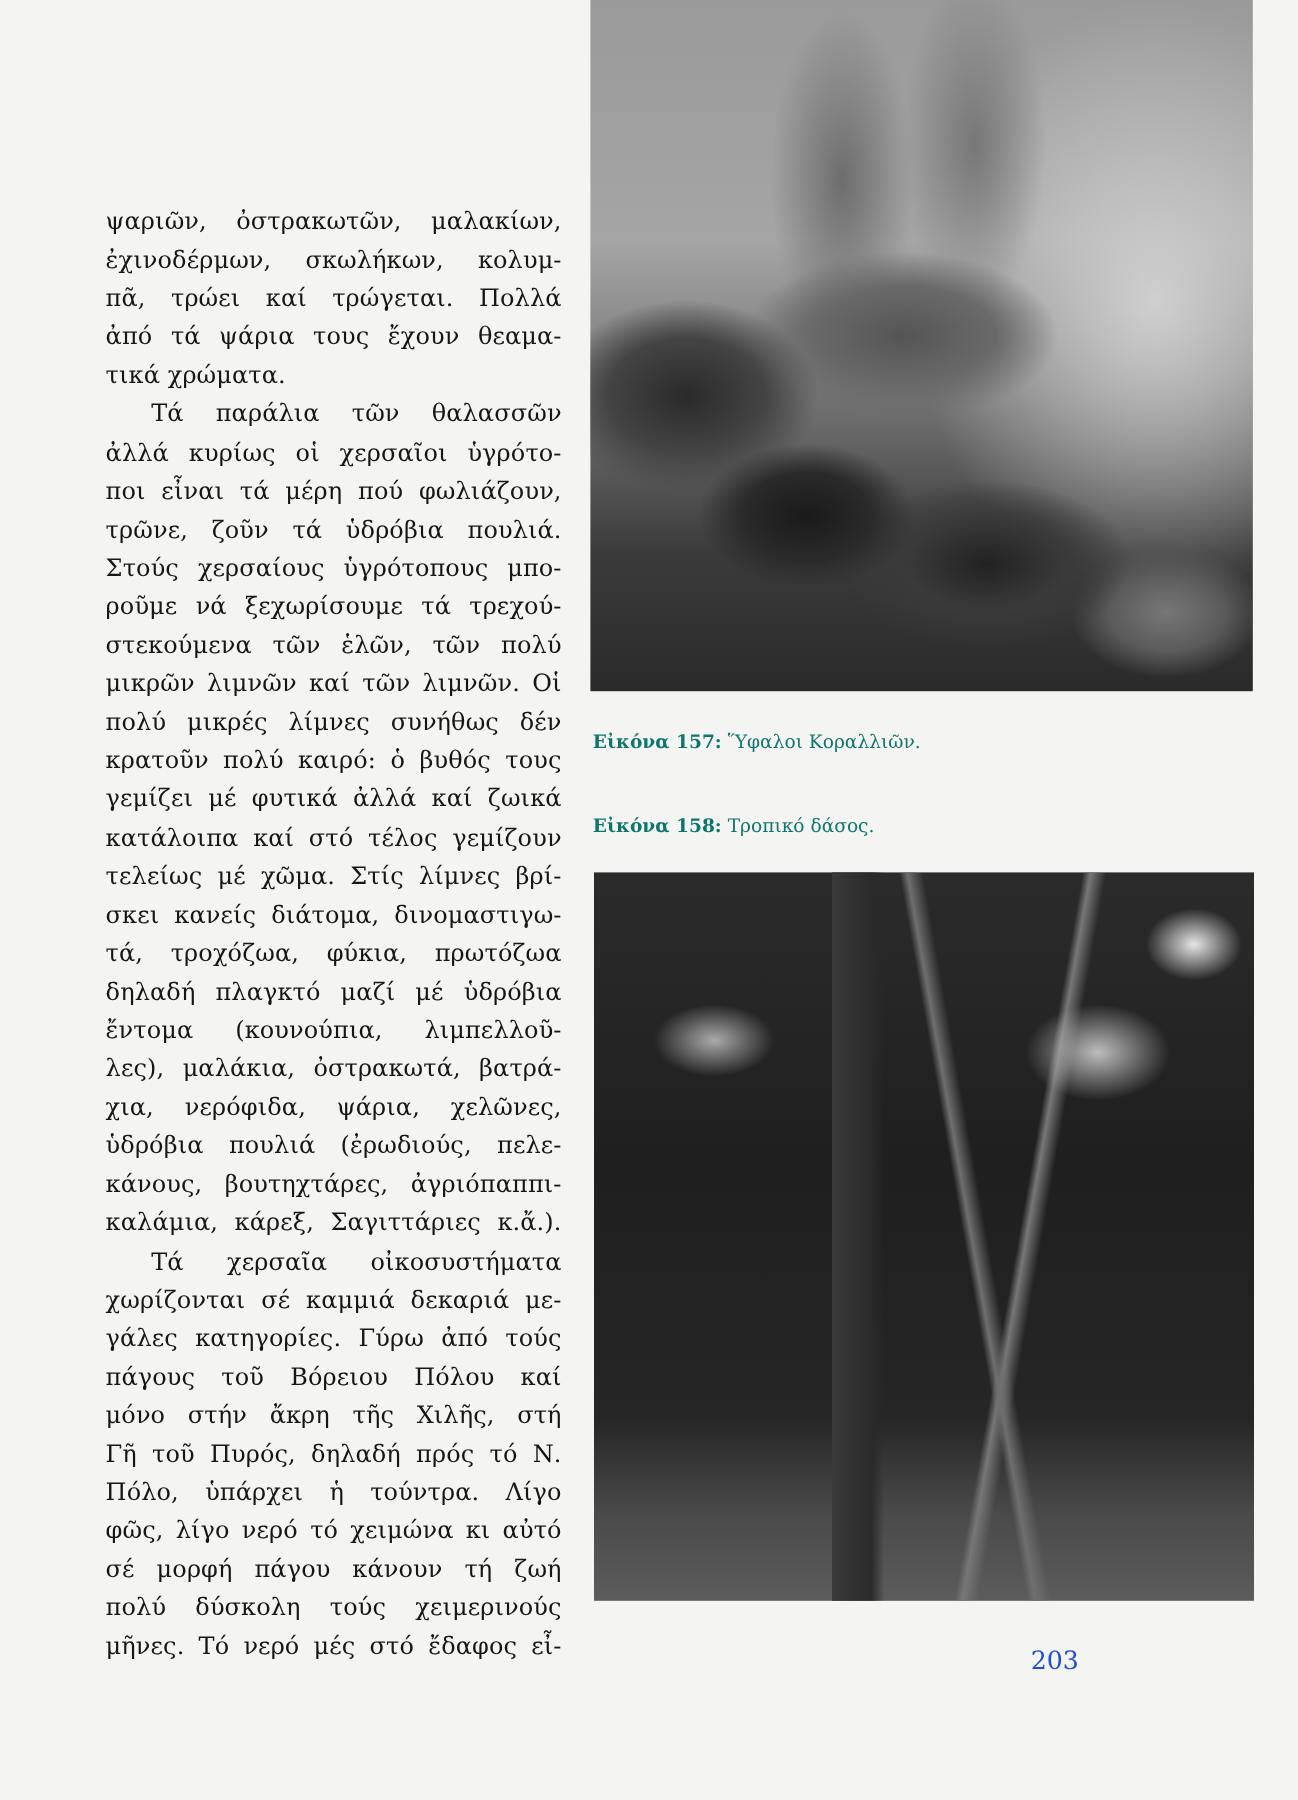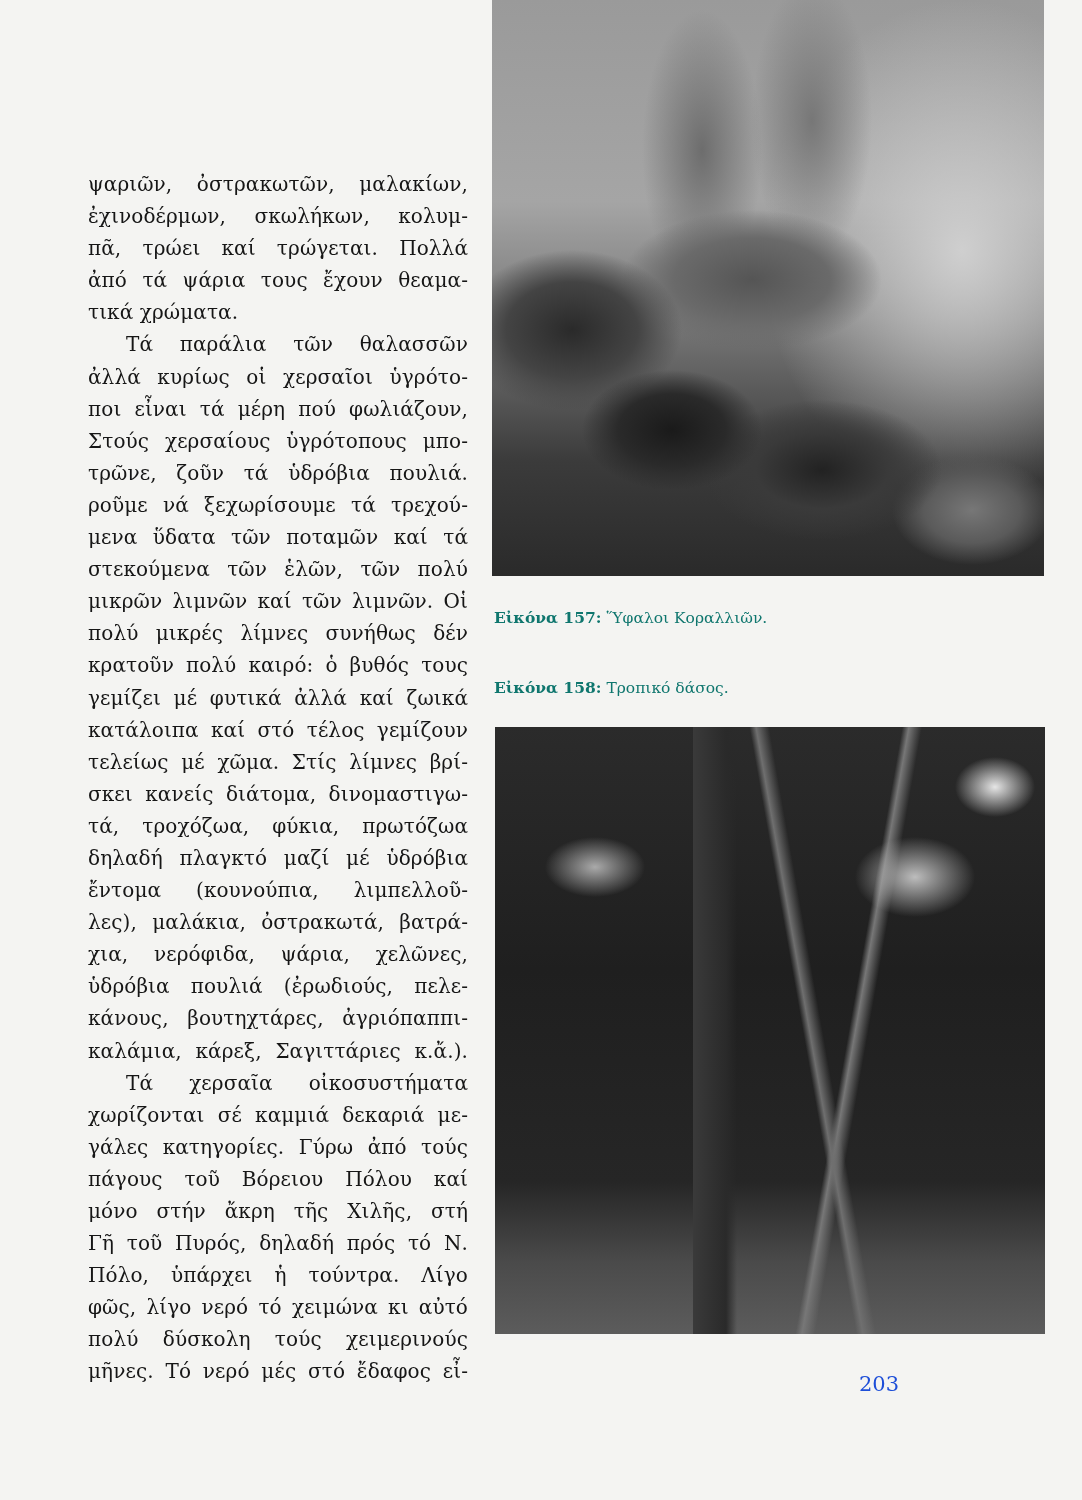--- a/index.html
+++ b/index.html
@@ -65,24 +65,23 @@
 
 <div class="text-col">
   <span class="line">ψαριῶν, ὀστρακωτῶν, μαλακίων,</span>
   <span class="line">ἐχινοδέρμων, σκωλήκων, κολυμ-</span>
   <span class="line">πᾶ, τρώει καί τρώγεται. Πολλά</span>
   <span class="line">ἀπό τά ψάρια τους ἔχουν θεαμα-</span>
   <span class="line last">τικά χρώματα.</span>
   <span class="line indent">Τά παράλια τῶν θαλασσῶν</span>
   <span class="line">ἀλλά κυρίως οἱ χερσαῖοι ὑγρότο-</span>
   <span class="line">ποι εἶναι τά μέρη πού φωλιάζουν,</span>
+  <span class="line">τρῶνε, ζοῦν τά ὑδρόβια πουλιά.</span>
   <span class="line">Στούς χερσαίους ὑγρότοπους μπο-</span>
-  <span class="line">τρῶνε, ζοῦν τά ὑδρόβια πουλιά.</span>
   <span class="line">ροῦμε νά ξεχωρίσουμε τά τρεχού-</span>
-  <span class="line">μενα ὕδατα τῶν ποταμῶν καί τά</span>
   <span class="line">στεκούμενα τῶν ἑλῶν, τῶν πολύ</span>
   <span class="line">μικρῶν λιμνῶν καί τῶν λιμνῶν. Οἱ</span>
   <span class="line">πολύ μικρές λίμνες συνήθως δέν</span>
   <span class="line">κρατοῦν πολύ καιρό: ὁ βυθός τους</span>
   <span class="line">γεμίζει μέ φυτικά ἀλλά καί ζωικά</span>
   <span class="line">κατάλοιπα καί στό τέλος γεμίζουν</span>
   <span class="line">τελείως μέ χῶμα. Στίς λίμνες βρί-</span>
   <span class="line">σκει κανείς διάτομα, δινομαστιγω-</span>
   <span class="line">τά, τροχόζωα, φύκια, πρωτόζωα</span>
   <span class="line">δηλαδή πλαγκτό μαζί μέ ὑδρόβια</span>
@@ -93,20 +92,21 @@
   <span class="line">κάνους, βουτηχτάρες, ἀγριόπαππι-</span>
   <span class="line">καλάμια, κάρεξ, Σαγιττάριες κ.ἄ.).</span>
   <span class="line indent"><span>Τά</span> <b>χερσαῖα</b> <b>οἰκοσυστήματα</b></span>
   <span class="line">χωρίζονται σέ καμμιά δεκαριά με-</span>
   <span class="line">γάλες κατηγορίες. Γύρω ἀπό τούς</span>
   <span class="line">πάγους τοῦ Βόρειου Πόλου καί</span>
   <span class="line">μόνο στήν ἄκρη τῆς Χιλῆς, στή</span>
   <span class="line">Γῆ τοῦ Πυρός, δηλαδή πρός τό Ν.</span>
   <span class="line"><span>Πόλο, ὑπάρχει</span> <b>ἡ τούντρα.</b> <span>Λίγο</span></span>
   <span class="line">φῶς, λίγο νερό τό χειμώνα κι αὐτό</span>
+  <span class="line">σέ μορφή πάγου κάνουν τή ζωή</span>
   <span class="line">πολύ δύσκολη τούς χειμερινούς</span>
   <span class="line">μῆνες. Τό νερό μές στό ἔδαφος εἶ-</span>
 </div>
 
 <div class="photo" id="photo-157"></div>
 
 <div class="caption" id="caption-157">
   <span class="fig-label">Εἰκόνα 157:</span>
   <span>Ὕφαλοι Κοραλλιῶν.</span>
 </div>

